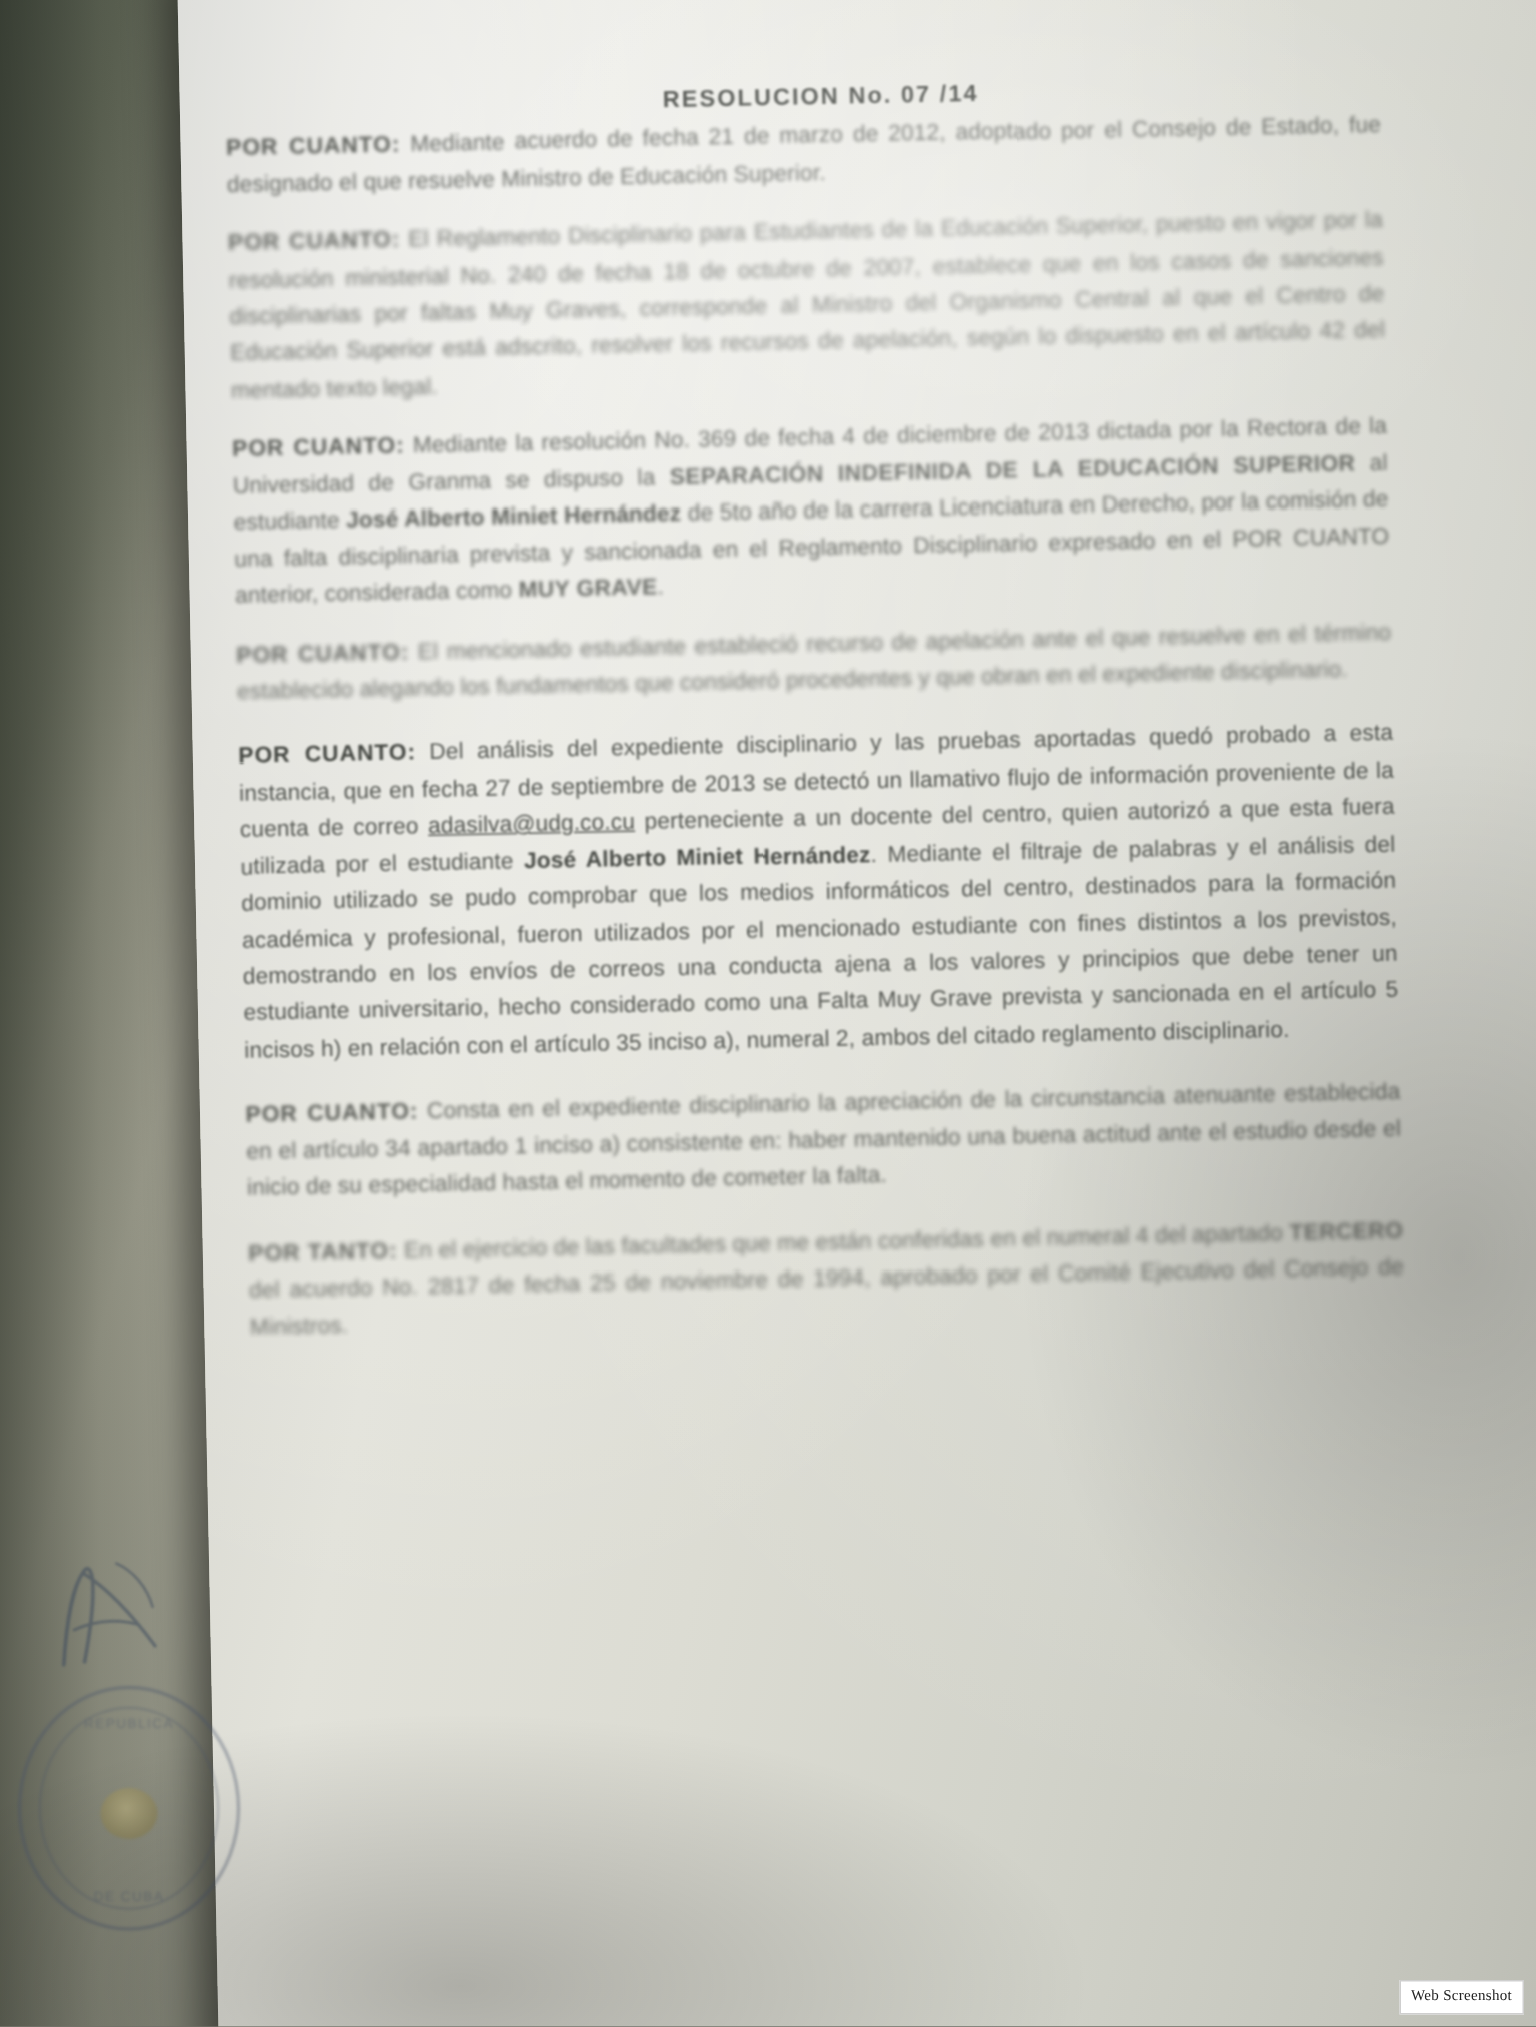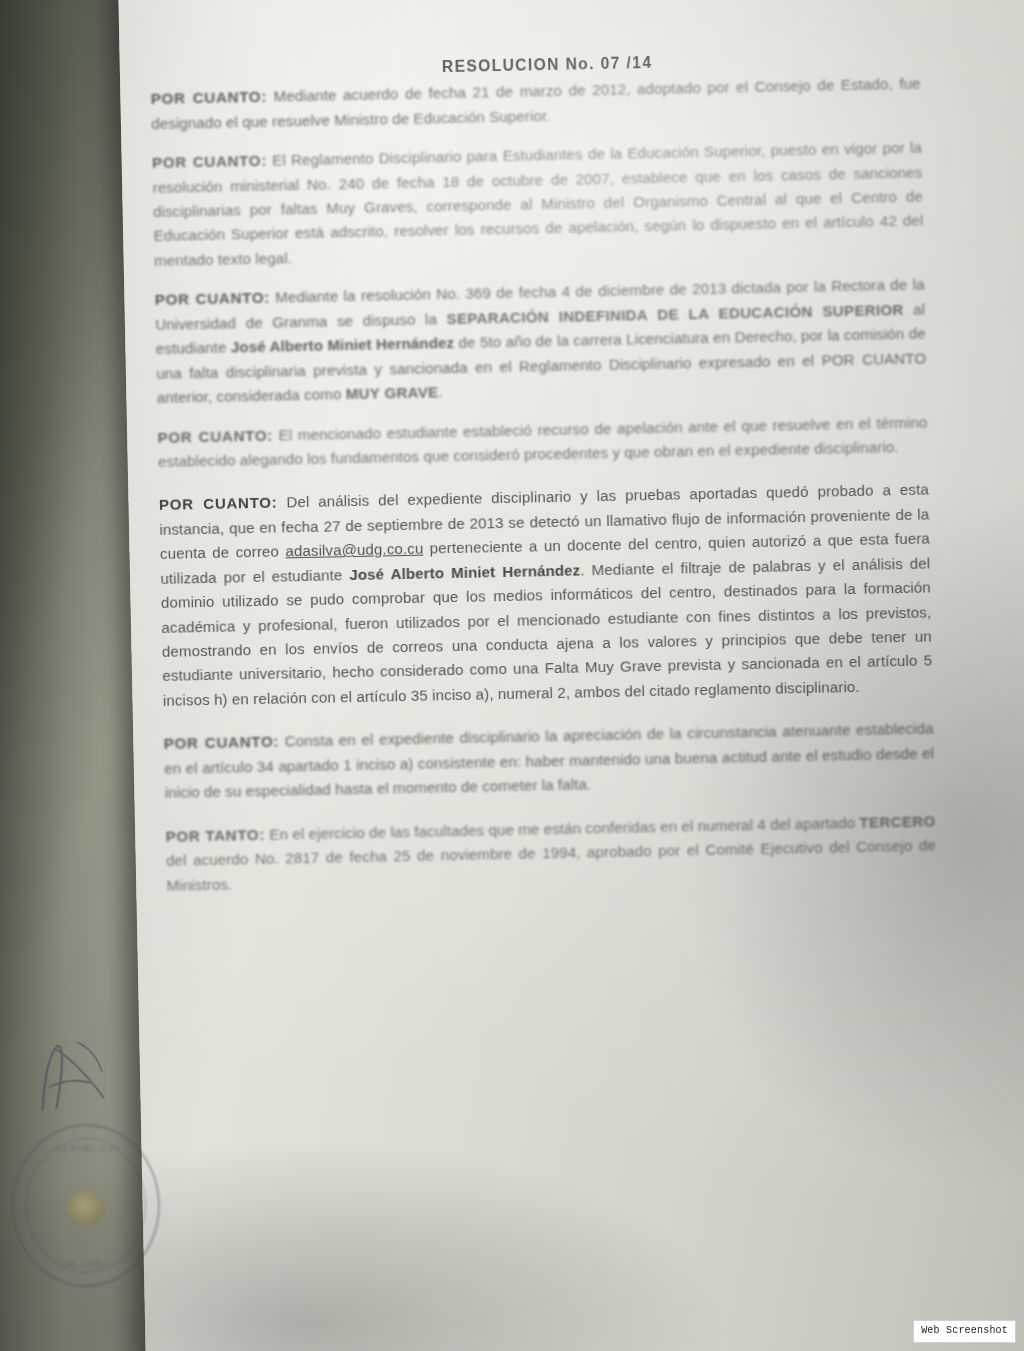--- a/index.html
+++ b/index.html
@@ -185,21 +185,21 @@
   #watermark {
     position: absolute;
     right: 8px;
     bottom: 8px;
     background: #ffffff;
     color: #222;
     font-size: 10px;
     line-height: 1;
     padding: 5px 7px 6px 7px;
     border: 1px solid #cfcfcf;
-    font-family: Liberation Mono, monospace;
+    font-family: Liberation Serif, serif;
     letter-spacing: 0.2px;
   }
 </style>
 </head>
 <body>
 
 <div id="photo">
 
   <div id="backdrop"></div>
 

